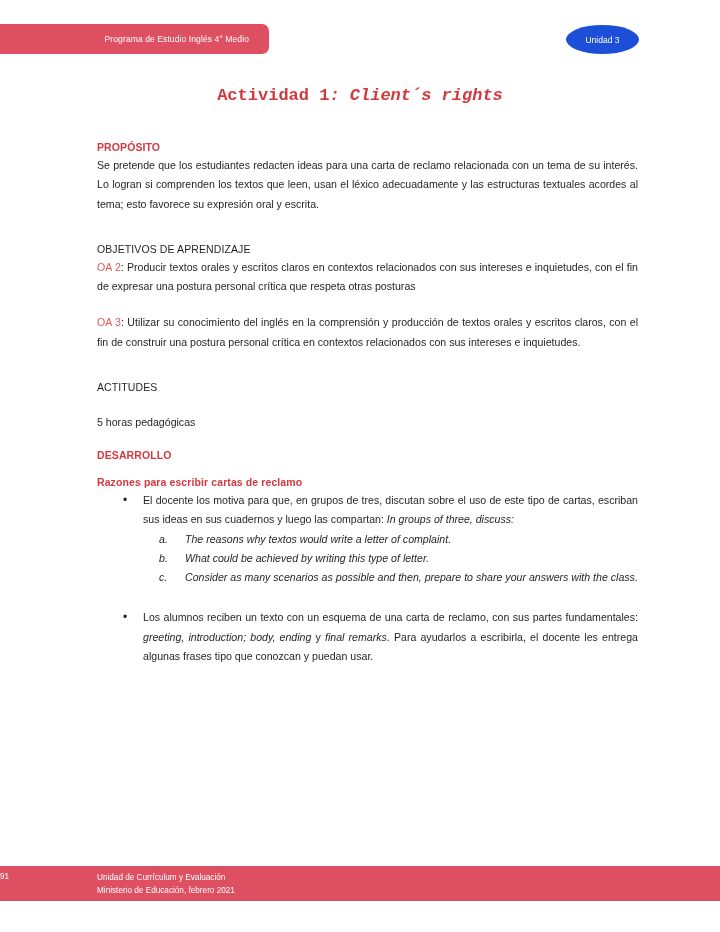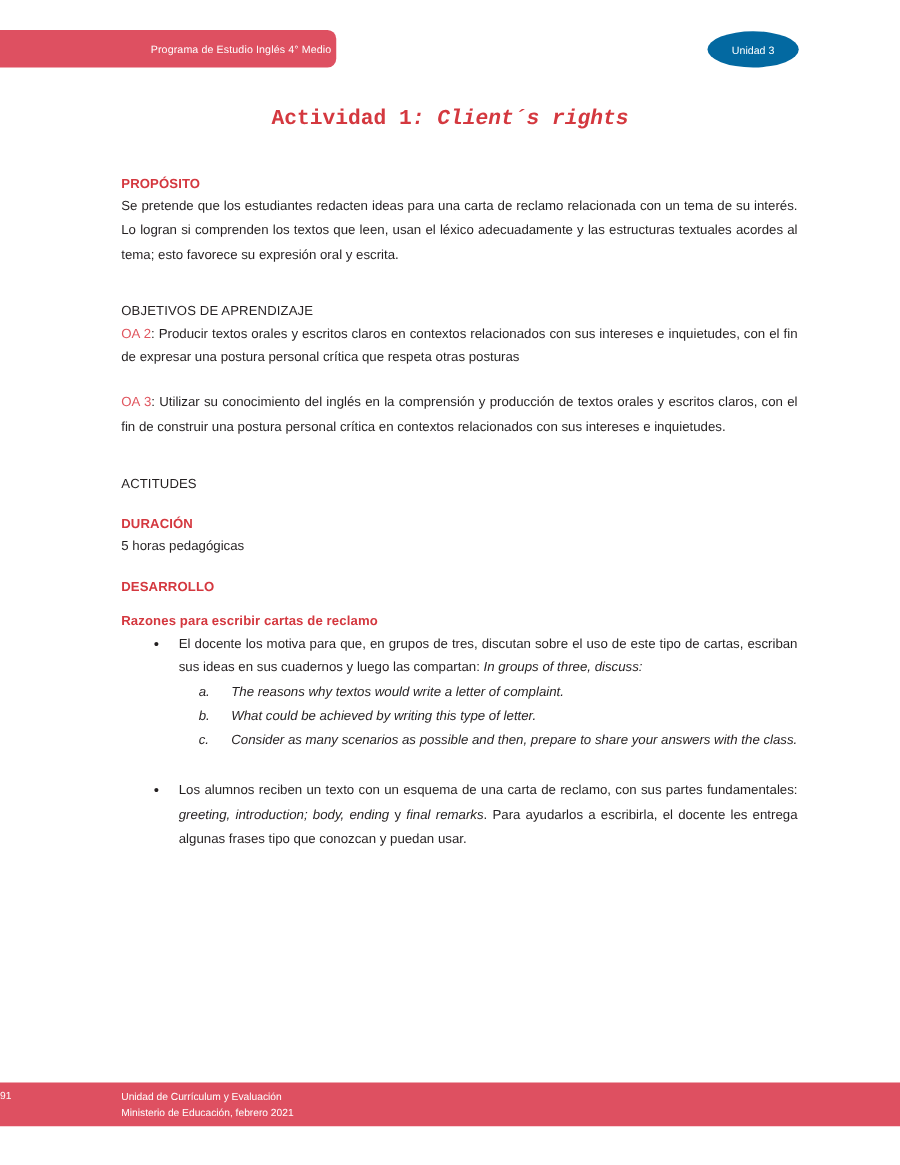--- a/index.html
+++ b/index.html
@@ -23,36 +23,36 @@
     top: 24px;
     width: 269px;
     height: 30px;
     background: #de5061;
     border-top-right-radius: 7px;
     border-bottom-right-radius: 7px;
     display: flex;
     align-items: center;
     justify-content: flex-end;
     box-sizing: border-box;
-    padding-right: 4px;
+    padding-right: 20px;
   }
   .header-band-text {
     color: #ffffff;
     font-size: 8.5px;
     letter-spacing: 0.1px;
     white-space: nowrap;
   }
 
   .unit-badge {
     position: absolute;
     left: 566px;
     top: 25px;
     width: 73px;
     height: 29px;
-    background: #0369a1;
+    background: #1d4ed8;
     border-radius: 50%;
     display: flex;
     align-items: center;
     justify-content: center;
   }
   .unit-badge-text {
     color: #ffffff;
     font-size: 8.5px;
     white-space: nowrap;
   }
@@ -221,21 +221,20 @@
   <div class="gap-md"></div>
 
   <p class="body"><span class="oa-label">OA 3</span><span>: Utilizar su conocimiento del inglés en la comprensión y producción de textos orales y escritos claros, con el fin de construir una postura personal crítica en contextos relacionados con sus intereses e inquietudes.</span></p>
 
   <div class="gap-md"></div>
 
   <div class="sec-head-plain">ACTITUDES</div>
 
   <div class="gap-md"></div>
 
-  <div class="sec-head">DURACIÓN</div>
   <p class="body">5 horas pedagógicas</p>
 
   <div class="gap-md"></div>
 
   <div class="sec-head">DESARROLLO</div>
 
   <div class="gap-sm"></div>
 
   <div class="sec-head">Razones para escribir cartas de reclamo</div>
 

